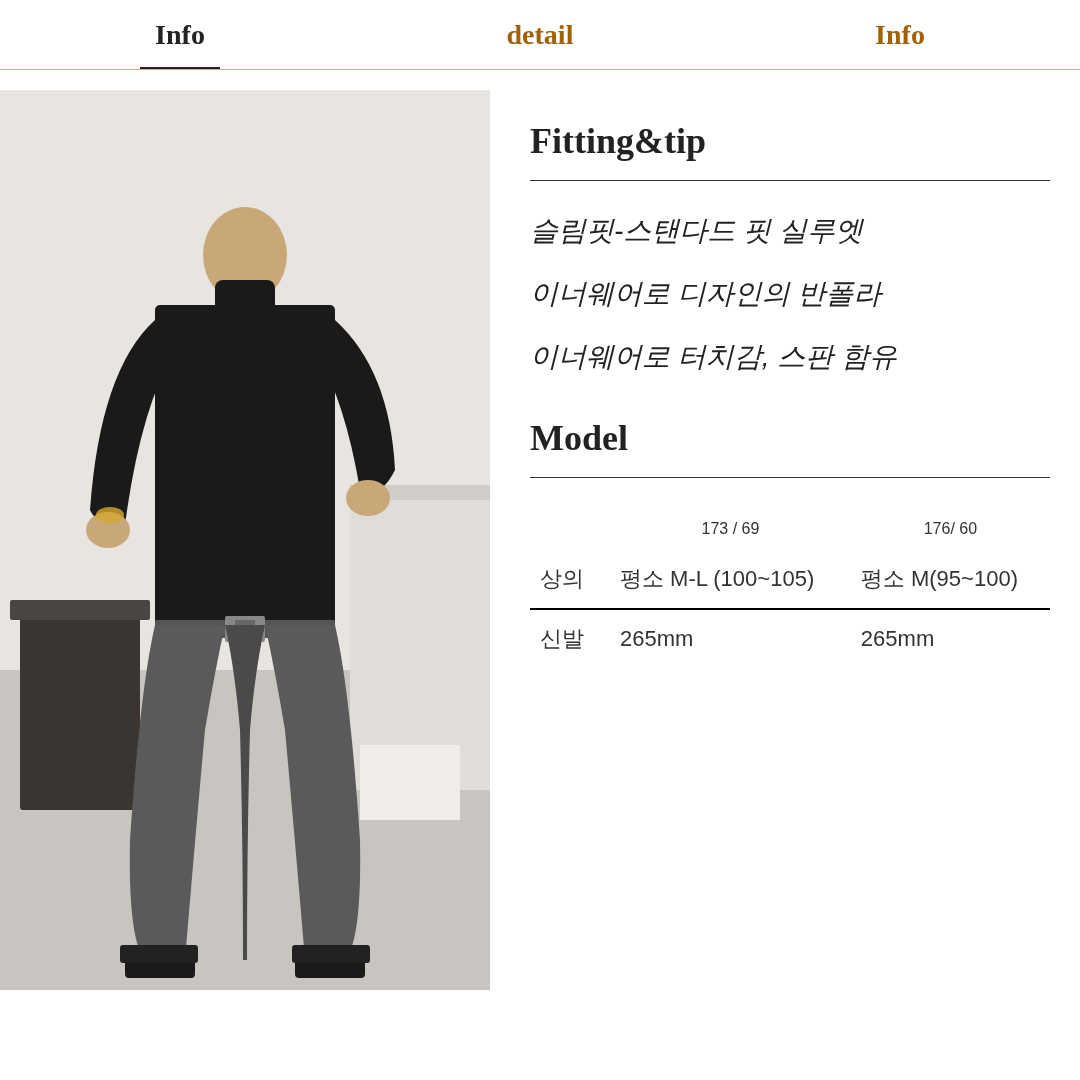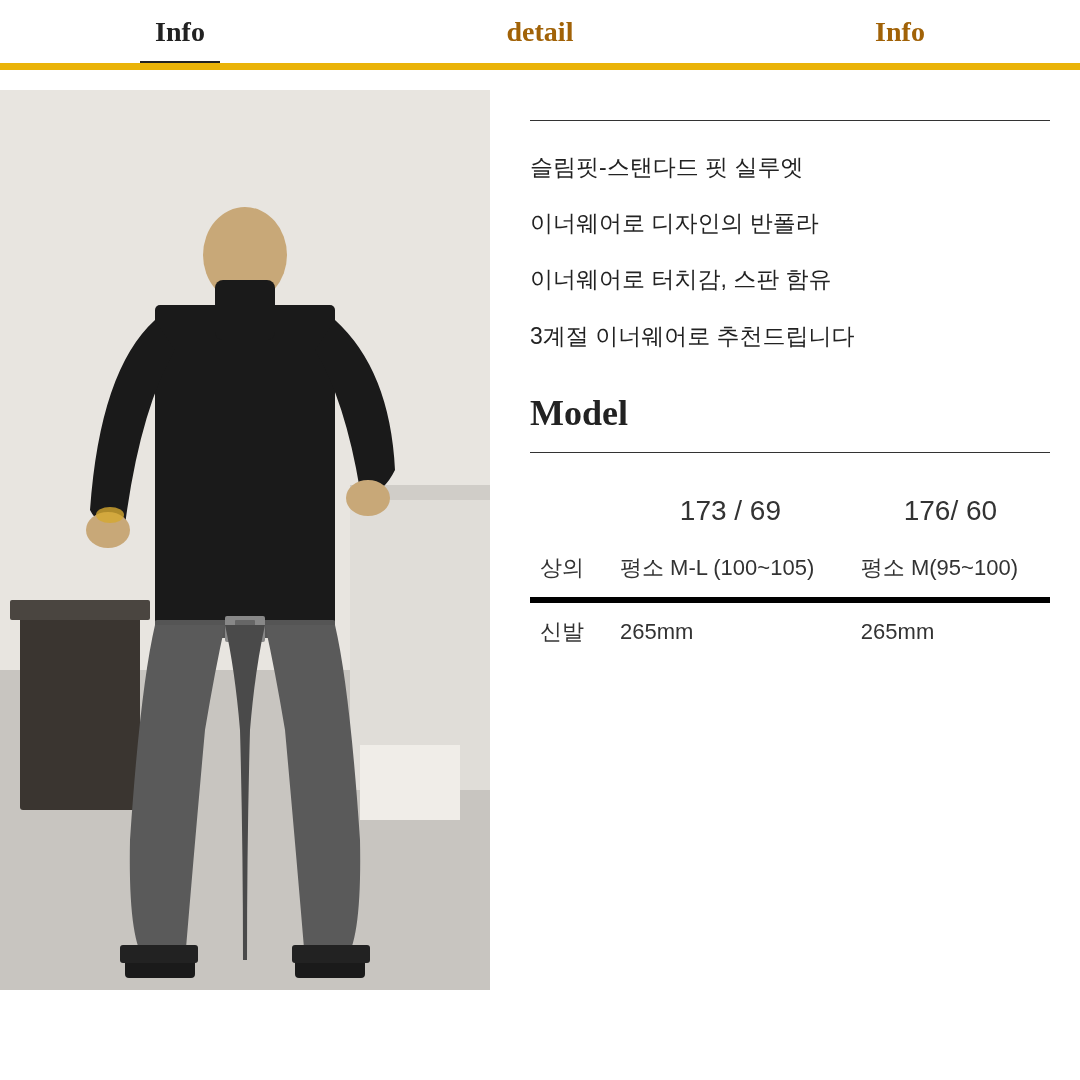--- a/index.html
+++ b/index.html
@@ -13,21 +13,21 @@
       height: 1080px;
       font-family: 'Georgia', serif;
       background: #ffffff;
       overflow: hidden;
     }
 
     
     .tab-bar {
       display: flex;
       align-items: center;
-      border-bottom: 7px solid #eab308;
+      border-bottom: 1px solid #eab308;
       height: 70px;
       background: #ffffff;
     }
 
     .tab-item {
       flex: 1;
       display: flex;
       justify-content: center;
       align-items: center;
       height: 100%;
@@ -101,59 +101,60 @@
       height: 1px;
       background: #333;
       margin-bottom: 30px;
     }
 
     .fitting-tips {
       margin-bottom: 40px;
     }
 
     .tip-item {
-      font-size: 23px;
+      font-size: 28px;
       color: #222;
       margin-bottom: 24px;
       line-height: 1.4;
       font-family: 'Malgun Gothic', 'Apple SD Gothic Neo', sans-serif;
+      font-style: italic;
     }
 
     .model-section {
       margin-top: 18px;
     }
 
     .model-table {
       width: 100%;
       border-collapse: collapse;
       margin-top: 10px;
       font-family: 'Malgun Gothic', 'Apple SD Gothic Neo', sans-serif;
     }
 
     .model-table th {
-      font-size: 28px;
+      font-size: 16px;
       font-weight: 400;
       color: #333;
       padding: 12px 10px;
       text-align: center;
     }
 
     .model-table td {
       font-size: 22px;
       color: #333;
       padding: 14px 10px;
     }
 
     .model-table td:first-child {
       text-align: left;
       font-weight: 500;
     }
 
     .model-table tr {
-      border-bottom: 6px solid #000000;
+      border-bottom: 2px solid #000000;
     }
 
     .model-table tr:last-child {
       border-bottom: none;
     }
 
     .model-table thead tr {
       border-bottom: 1px solid #ccc;
     }
 
@@ -228,26 +229,26 @@
       <rect x="295" y="860" width="70" height="28" fill="#1a1a1a" rx="4"></rect>
       <rect x="292" y="855" width="78" height="18" fill="#222" rx="3"></rect>
 
       <ellipse cx="110" cy="425" rx="14" ry="8" fill="#d4a830" opacity="0.8"></ellipse>
     </svg>
   </div>
 
   <div class="right-section">
 
     <div class="fitting-tips">
+      <h2 class="section-title">Fitting&amp;tip</h2>
       <div class="divider"></div>
 
       <div class="tip-item">슬림핏-스탠다드 핏 실루엣</div>
       <div class="tip-item">이너웨어로 디자인의 반폴라</div>
       <div class="tip-item">이너웨어로 터치감, 스판 함유</div>
-      <div class="tip-item">3계절 이너웨어로 추천드립니다</div>
     </div>
 
     <div class="model-section">
       <h2 class="section-title">Model</h2>
       <div class="divider"></div>
 
       <table class="model-table">
         <thead>
           <tr>
             <th class="col-label"></th>

